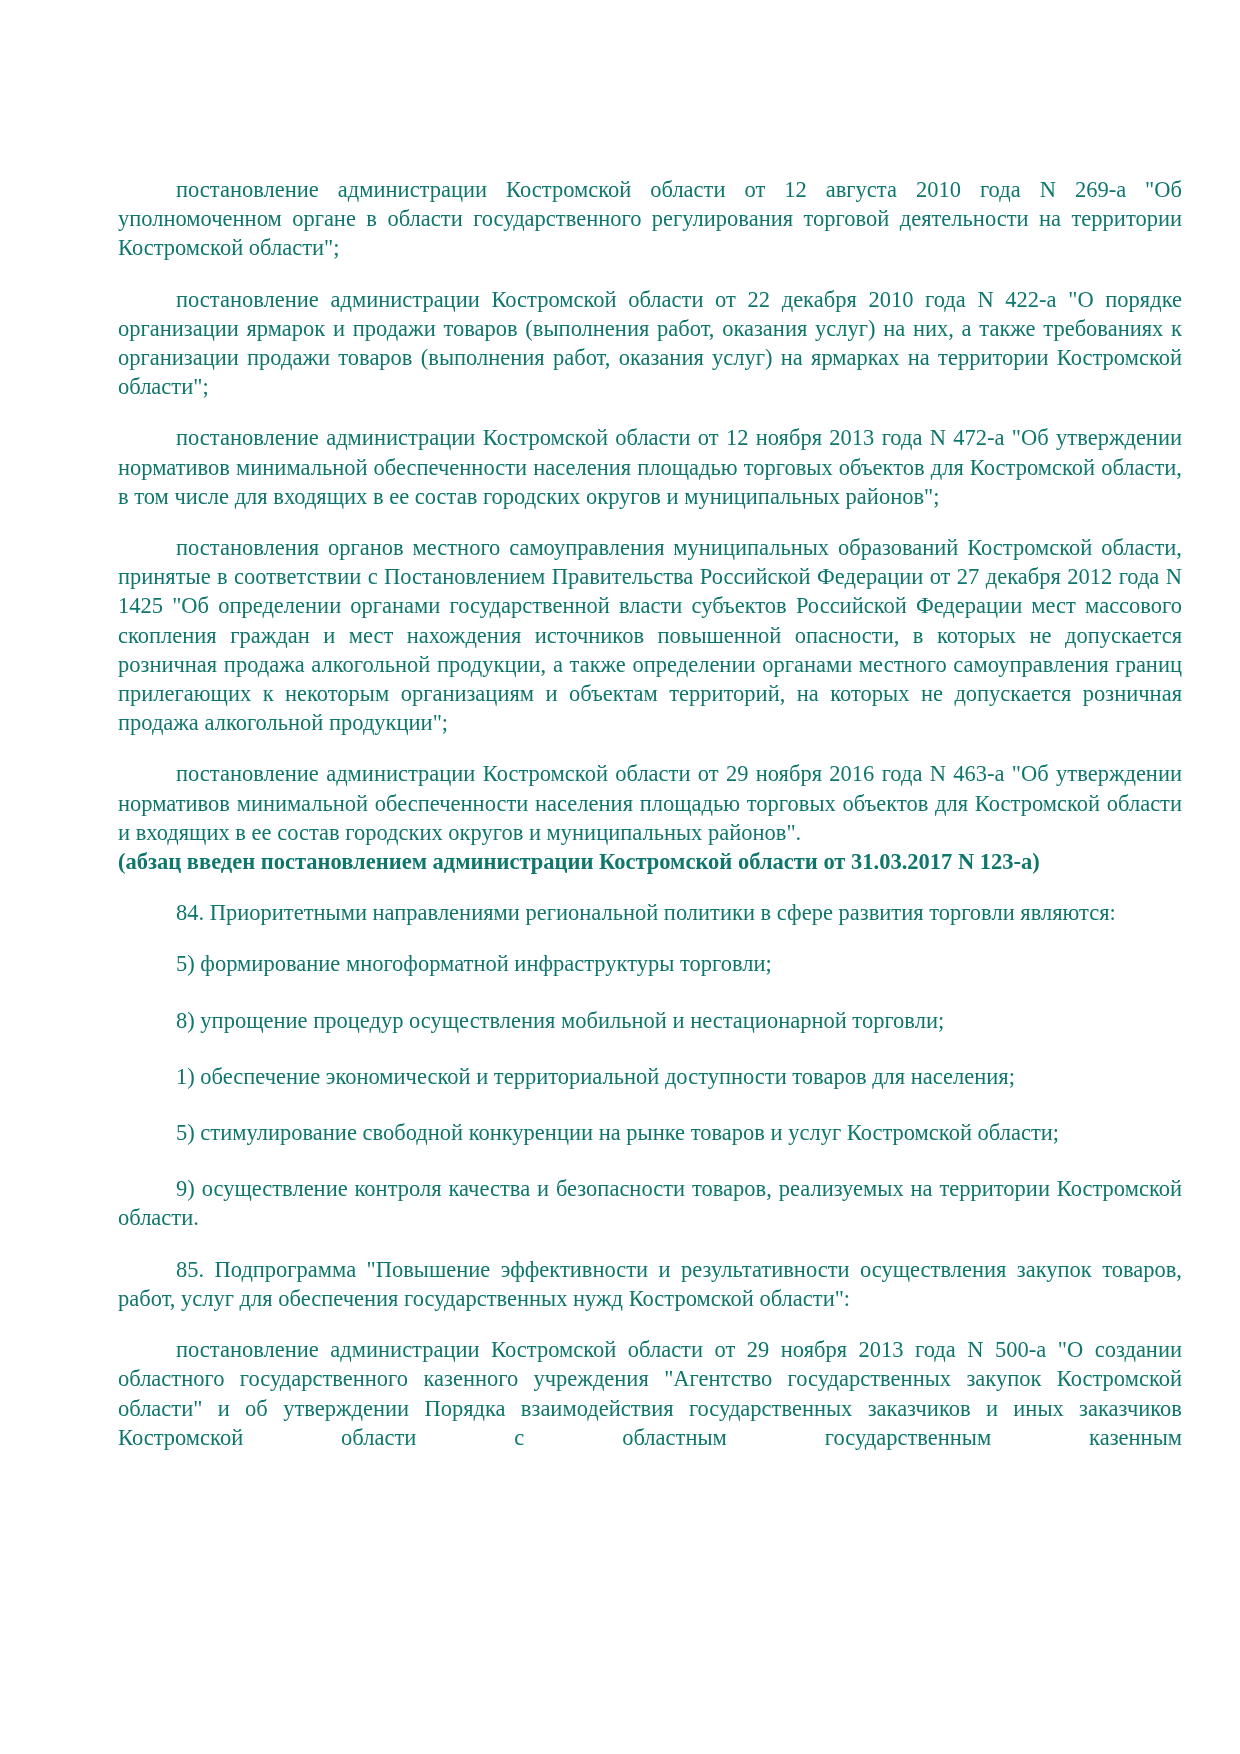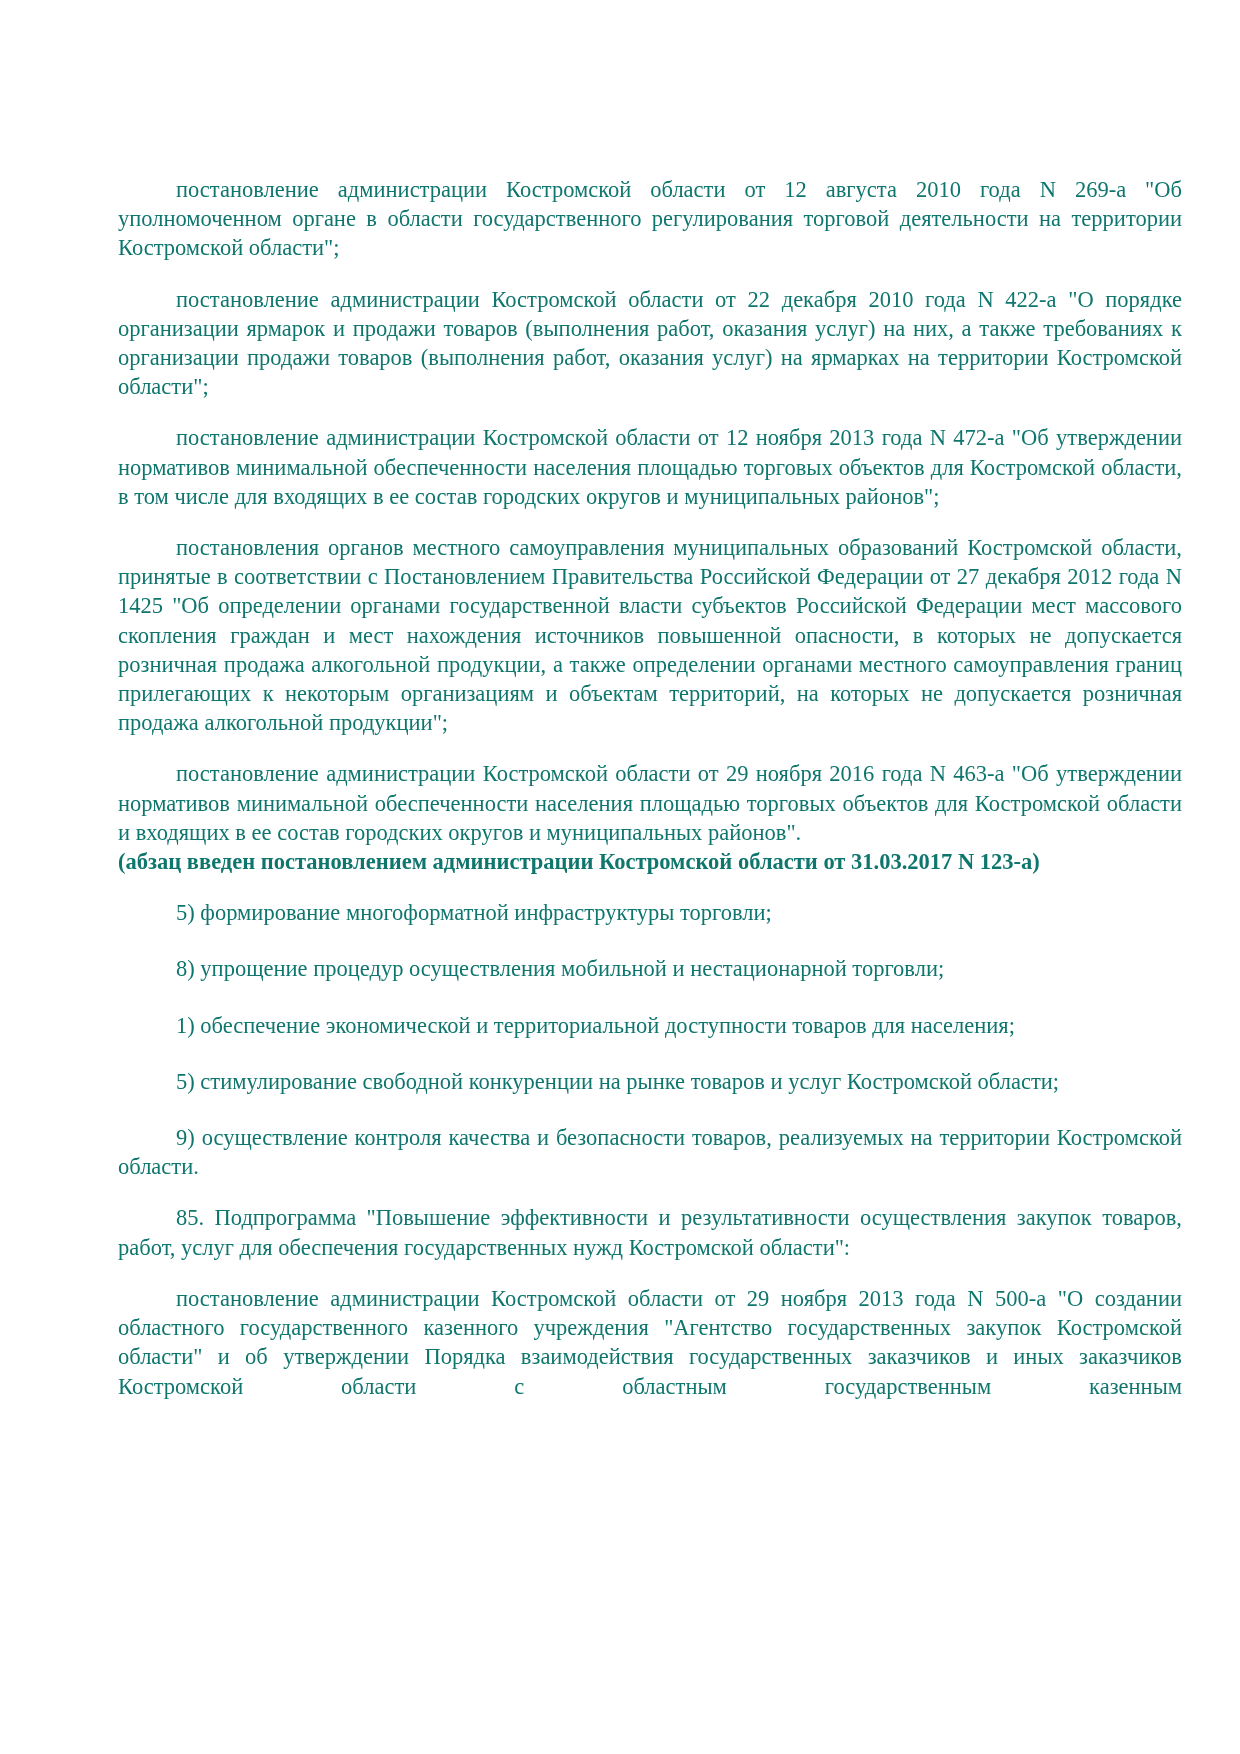--- a/index.html
+++ b/index.html
@@ -50,20 +50,21 @@
 
   <p class="para">постановление администрации Костромской области от 12 ноября 2013 года N 472-а "Об утверждении нормативов минимальной обеспеченности населения площадью торговых объектов для Костромской области, в том числе для входящих в ее состав городских округов и муниципальных районов";</p>
 
   <p class="para">постановления органов местного самоуправления муниципальных образований Костромской области, принятые в соответствии с Постановлением Правительства Российской Федерации от 27 декабря 2012 года N 1425 "Об определении органами государственной власти субъектов Российской Федерации мест массового скопления граждан и мест нахождения источников повышенной опасности, в которых не допускается розничная продажа алкогольной продукции, а также определении органами местного самоуправления границ прилегающих к некоторым организациям и объектам территорий, на которых не допускается розничная продажа алкогольной продукции";</p>
 
   <div class="para">
     <span>постановление администрации Костромской области от 29 ноября 2016 года N 463-а "Об утверждении нормативов минимальной обеспеченности населения площадью торговых объектов для Костромской области и входящих в ее состав городских округов и муниципальных районов".</span>
     <span class="line-note">(абзац введен постановлением администрации Костромской области от 31.03.2017 N 123-а)</span>
   </div>
 
+  <p class="para">84. Приоритетными направлениями региональной политики в сфере развития торговли являются:</p>
 
   <p class="para list-item">5) формирование многоформатной инфраструктуры торговли;</p>
 
   <p class="para list-item">8) упрощение процедур осуществления мобильной и нестационарной торговли;</p>
 
   <p class="para list-item">1) обеспечение экономической и территориальной доступности товаров для населения;</p>
 
   <p class="para list-item">5) стимулирование свободной конкуренции на рынке товаров и услуг Костромской области;</p>
 
   <p class="para">9) осуществление контроля качества и безопасности товаров, реализуемых на территории Костромской области.</p>

